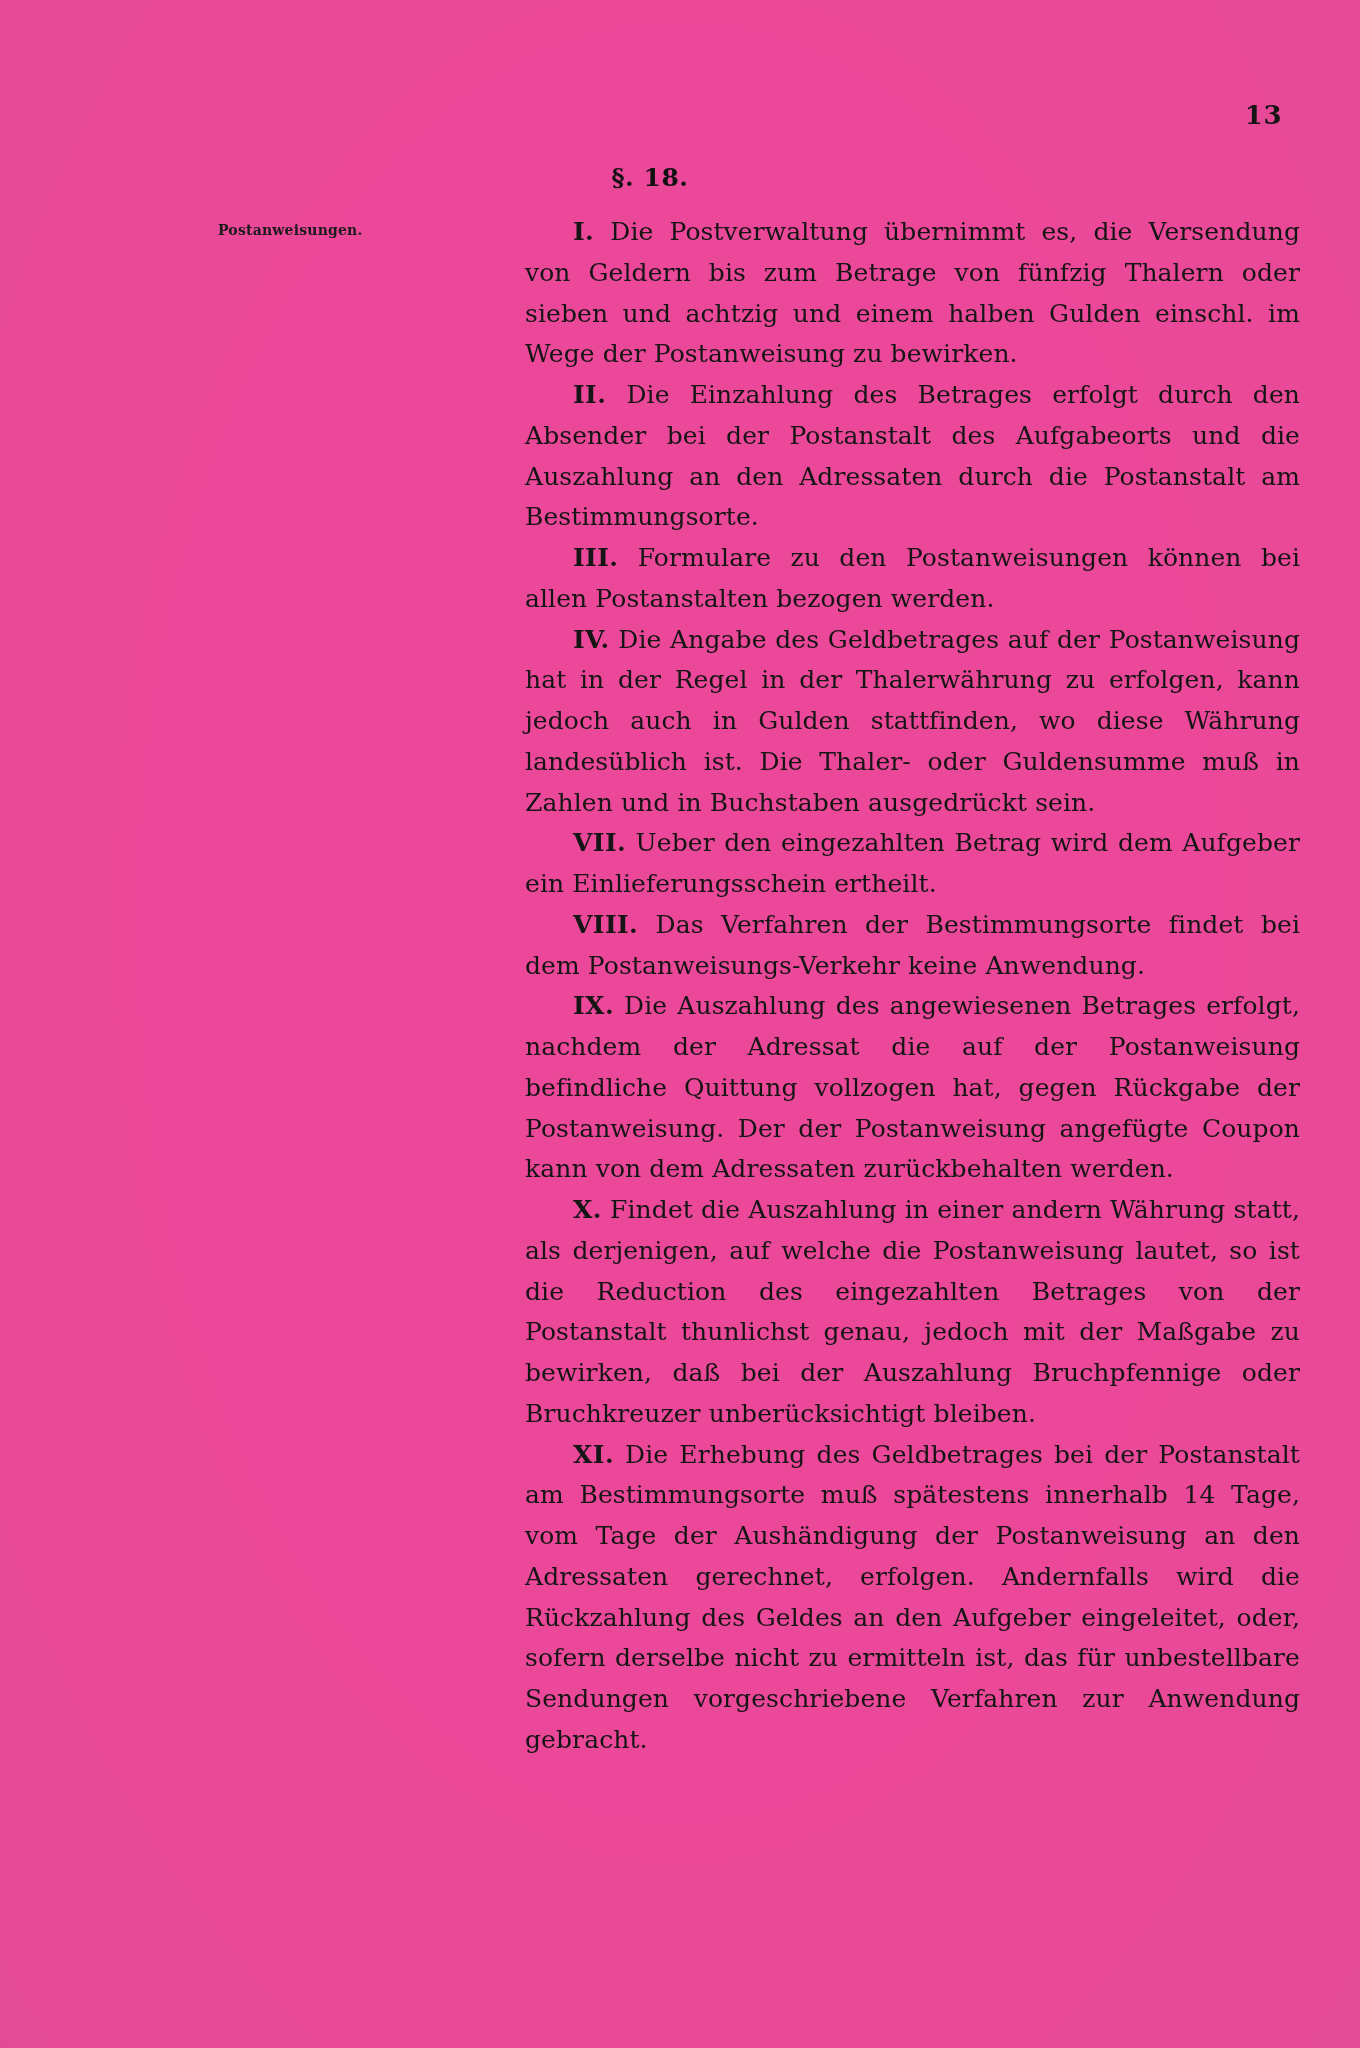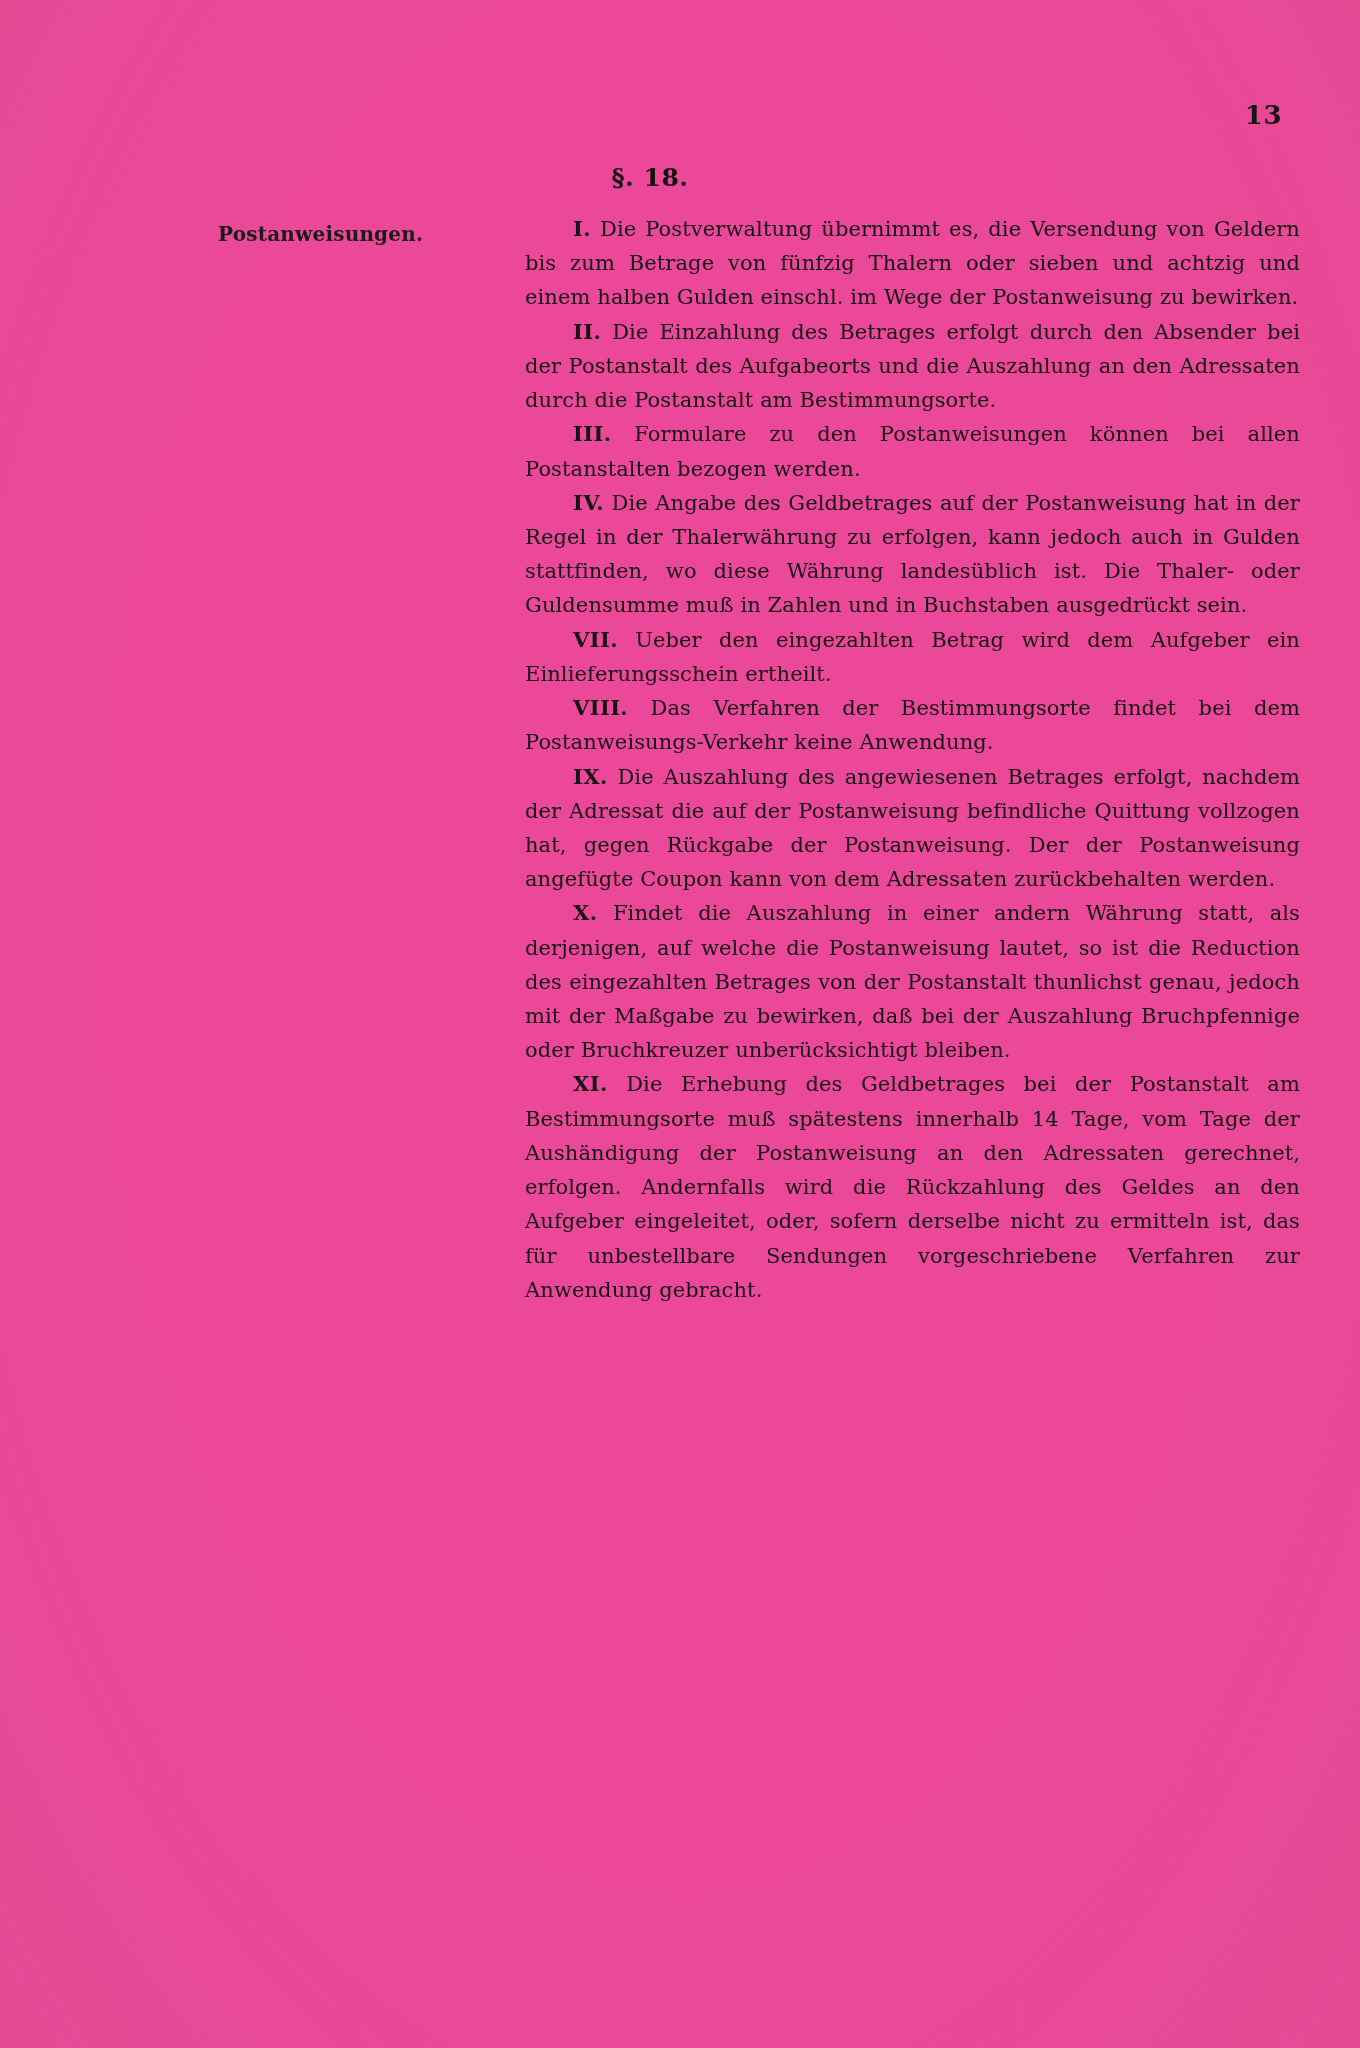--- a/index.html
+++ b/index.html
@@ -49,32 +49,32 @@
     font-weight: bold;
     font-size: 25px;
     letter-spacing: 0.5px;
     color: #111;
   }
   .marginal-note {
     position: absolute;
     top: 222px;
     left: 218px;
     width: 230px;
-    font-size: 20px;
+    font-size: 14px;
     font-weight: bold;
     letter-spacing: 0.2px;
     color: #1b1b1b;
     font-family: "DejaVu Serif", "Liberation Serif", serif;
   }
   .body-column {
     position: absolute;
     top: 212px;
     left: 525px;
     width: 775px;
-    font-size: 21px;
+    font-size: 25px;
     line-height: 1.63;
     text-align: justify;
     text-justify: inter-word;
     color: #151515;
     letter-spacing: 0.1px;
   }
   .body-column p {
     margin: 0;
     text-indent: 48px;
   }

